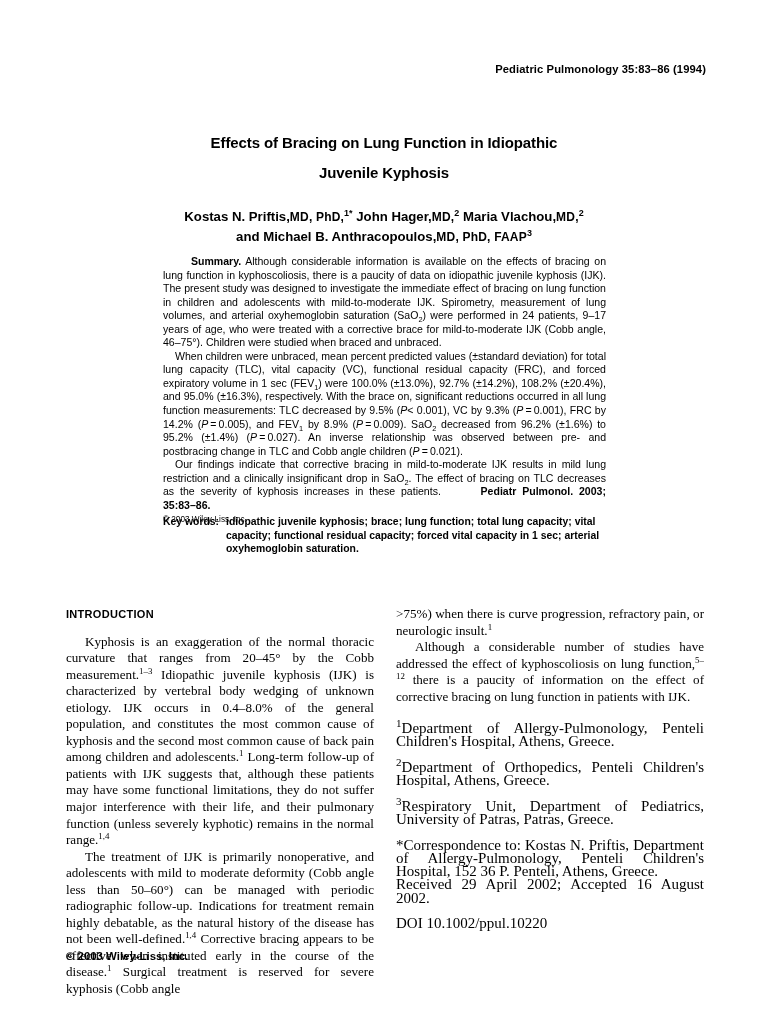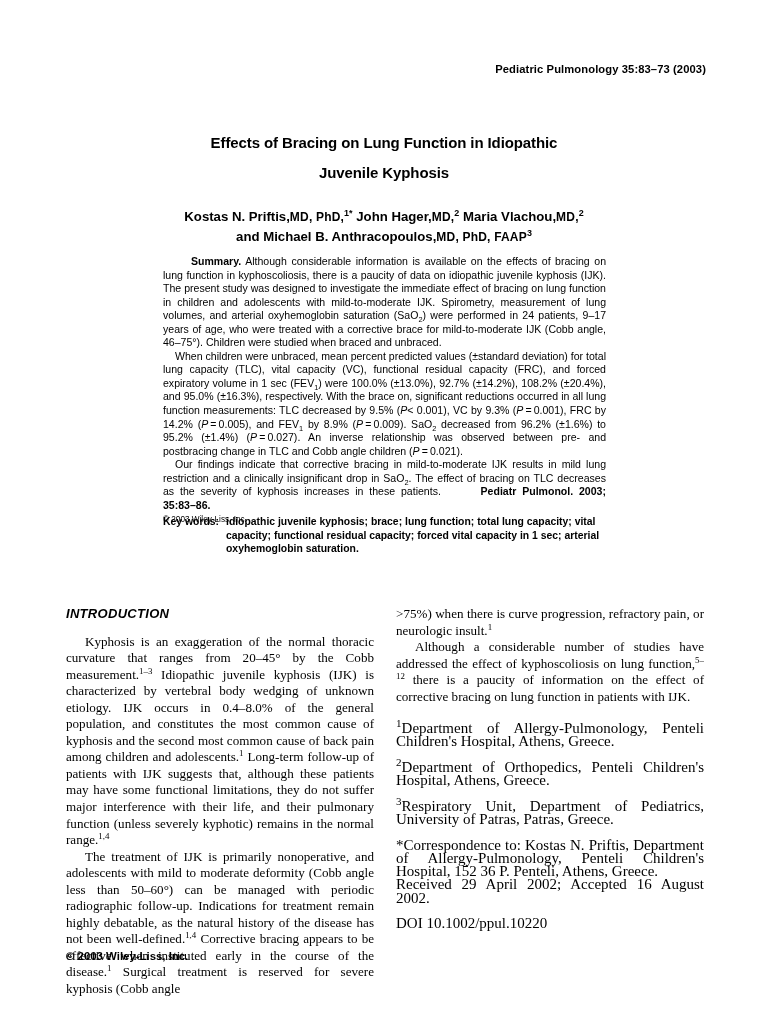--- a/index.html
+++ b/index.html
@@ -128,24 +128,23 @@
     font-size: 13.1px;
     line-height: 16.55px;
     text-align: justify;
   }
   .col-left { left: 66px; }
   .col-right { left: 396px; }
 
   .section-head {
     font-family: "Liberation Sans", sans-serif;
     font-weight: bold;
-    font-size: 13px;
+    font-size: 11px;
     letter-spacing: 0.3px;
     margin: 0 0 11px 0;
-    font-style: italic;
   }
   .col p {
     margin: 0;
   }
   .col p.indent { text-indent: 19px; }
 
   
   .footnotes {
     position: absolute;
     left: 396px;
@@ -170,21 +169,21 @@
     font-weight: bold;
     font-size: 11.4px;
     white-space: nowrap;
   }
 </style>
 </head>
 <body>
 
 <div class="page">
 
-  <div class="running-head">Pediatric Pulmonology 35:83–73 (2003)</div>
+  <div class="running-head">Pediatric Pulmonology 35:83–86 (1994)</div>
 
   <div class="title-block">
     <div class="title">
       <span>Effects of Bracing on Lung Function in Idiopathic</span><br>
       <span>Juvenile Kyphosis</span>
     </div>
   </div>
 
   <div class="authors">
     <div>

